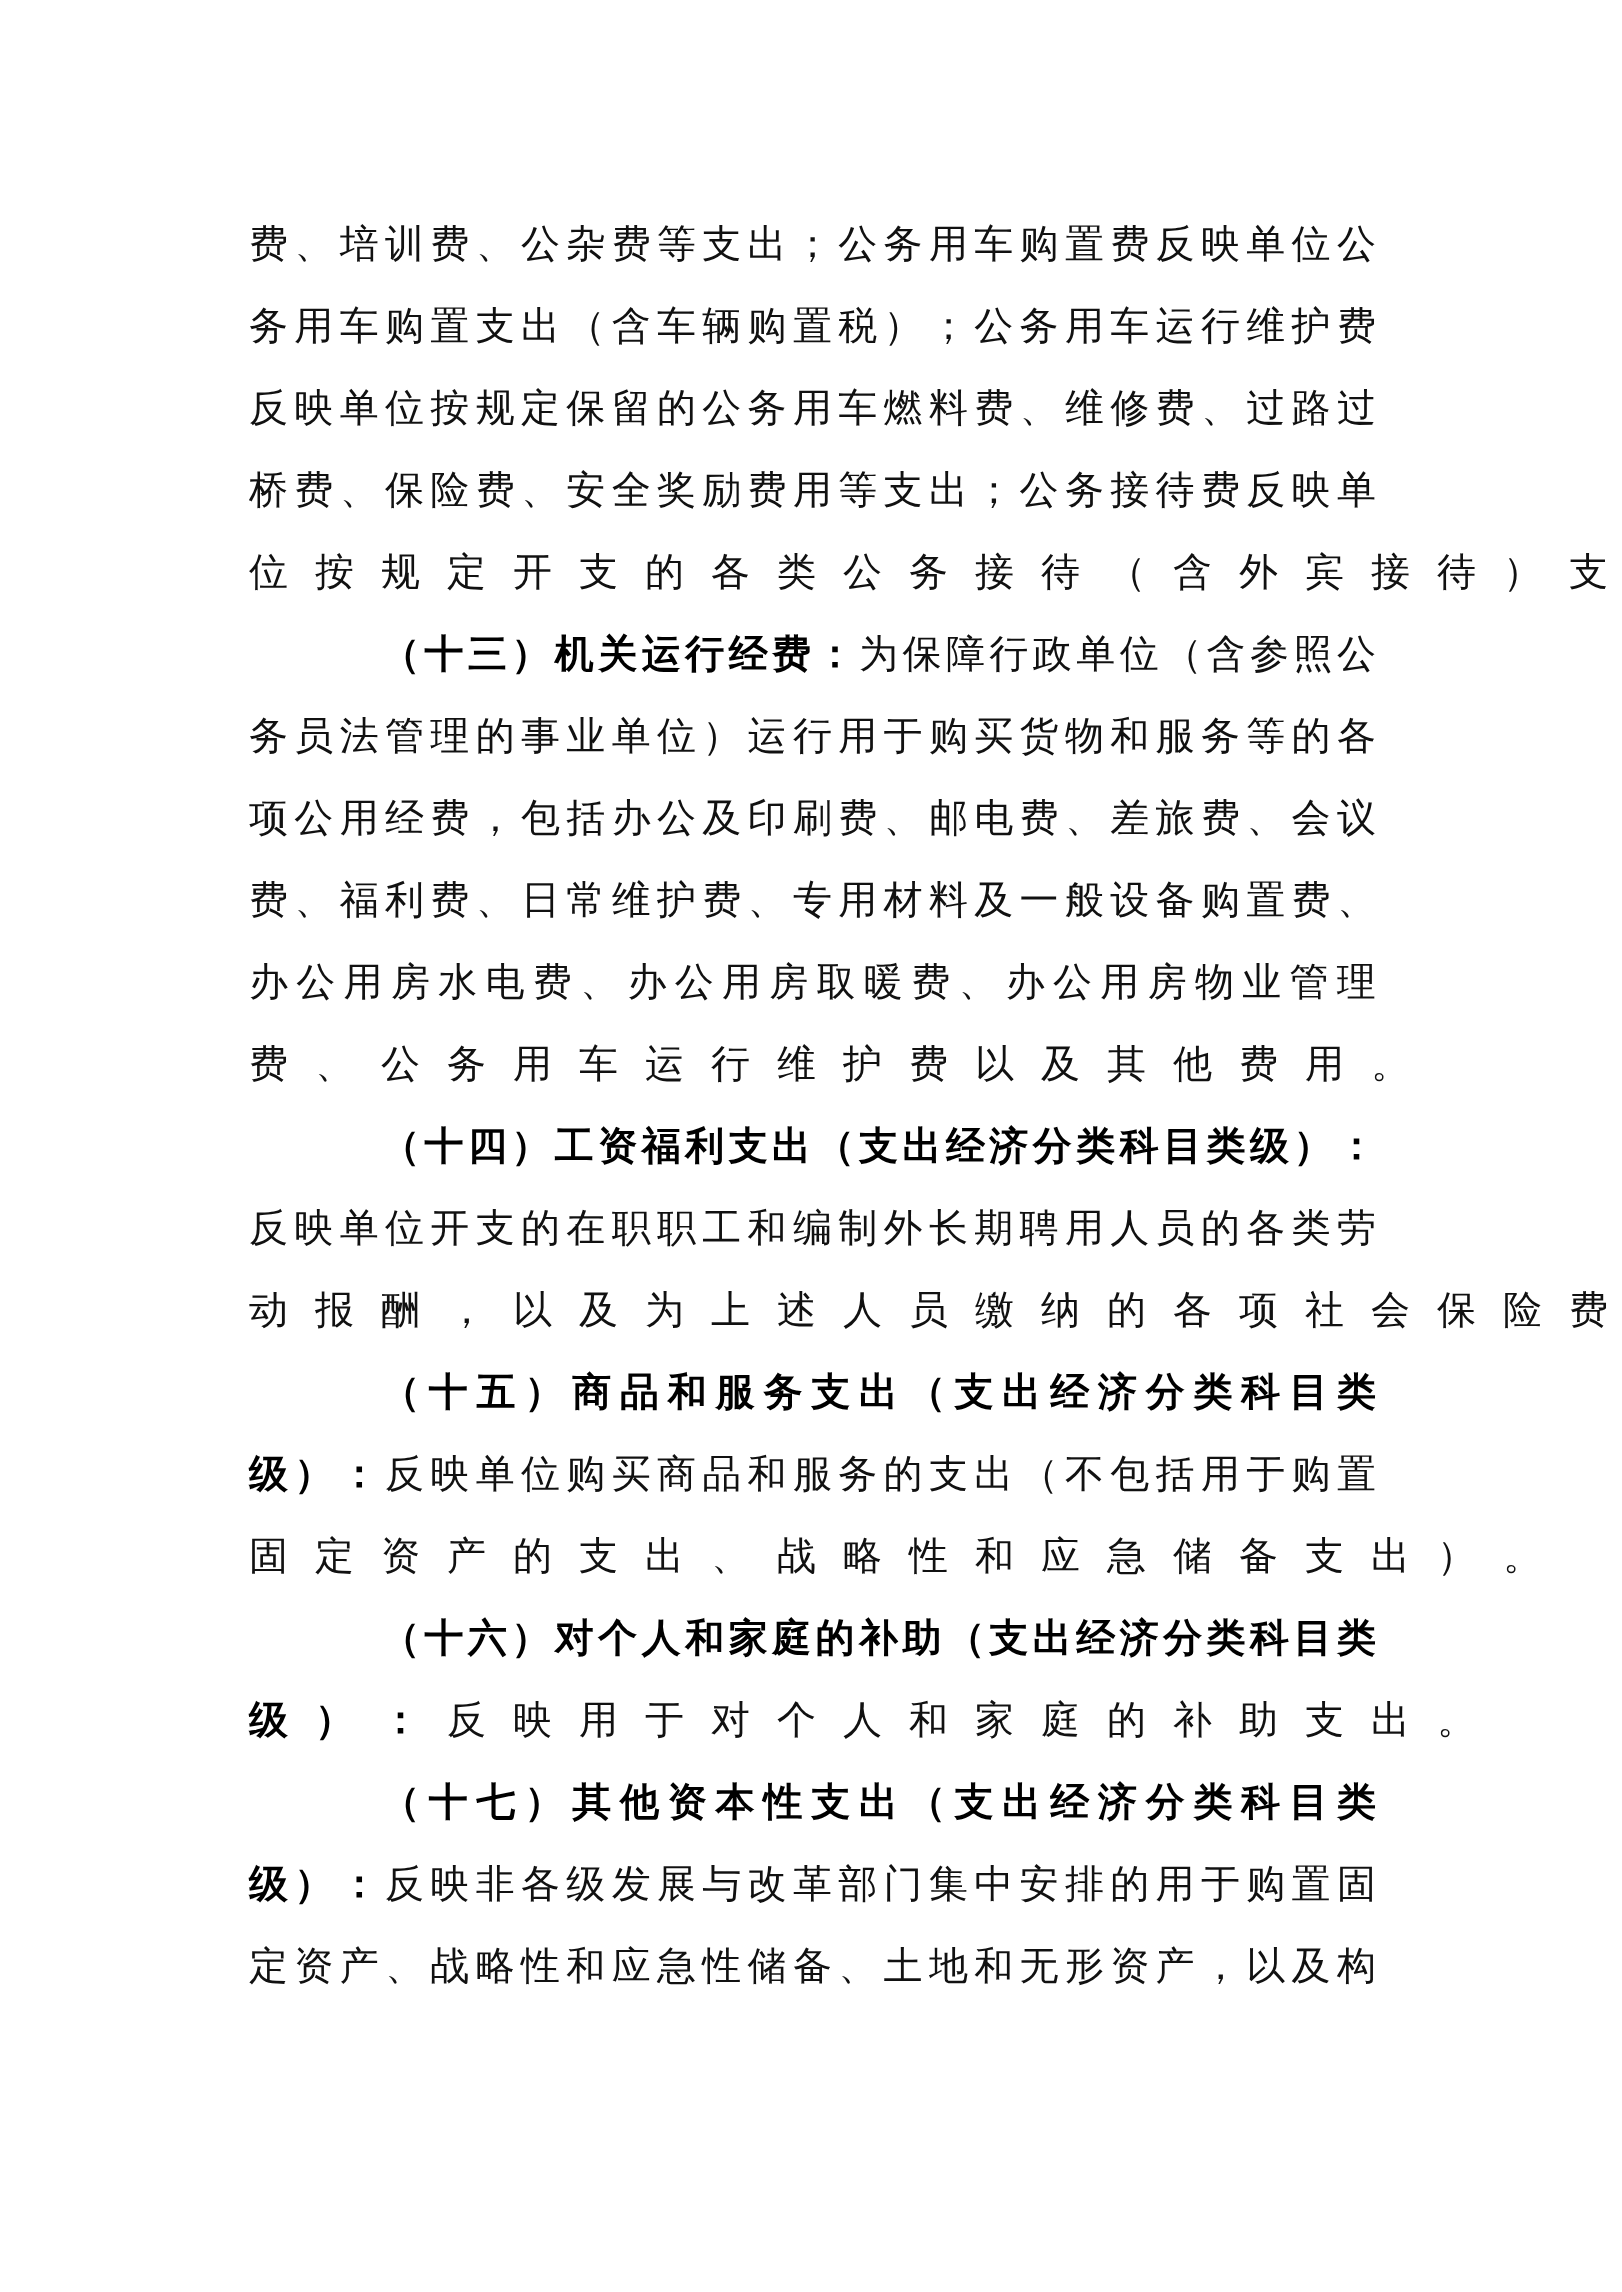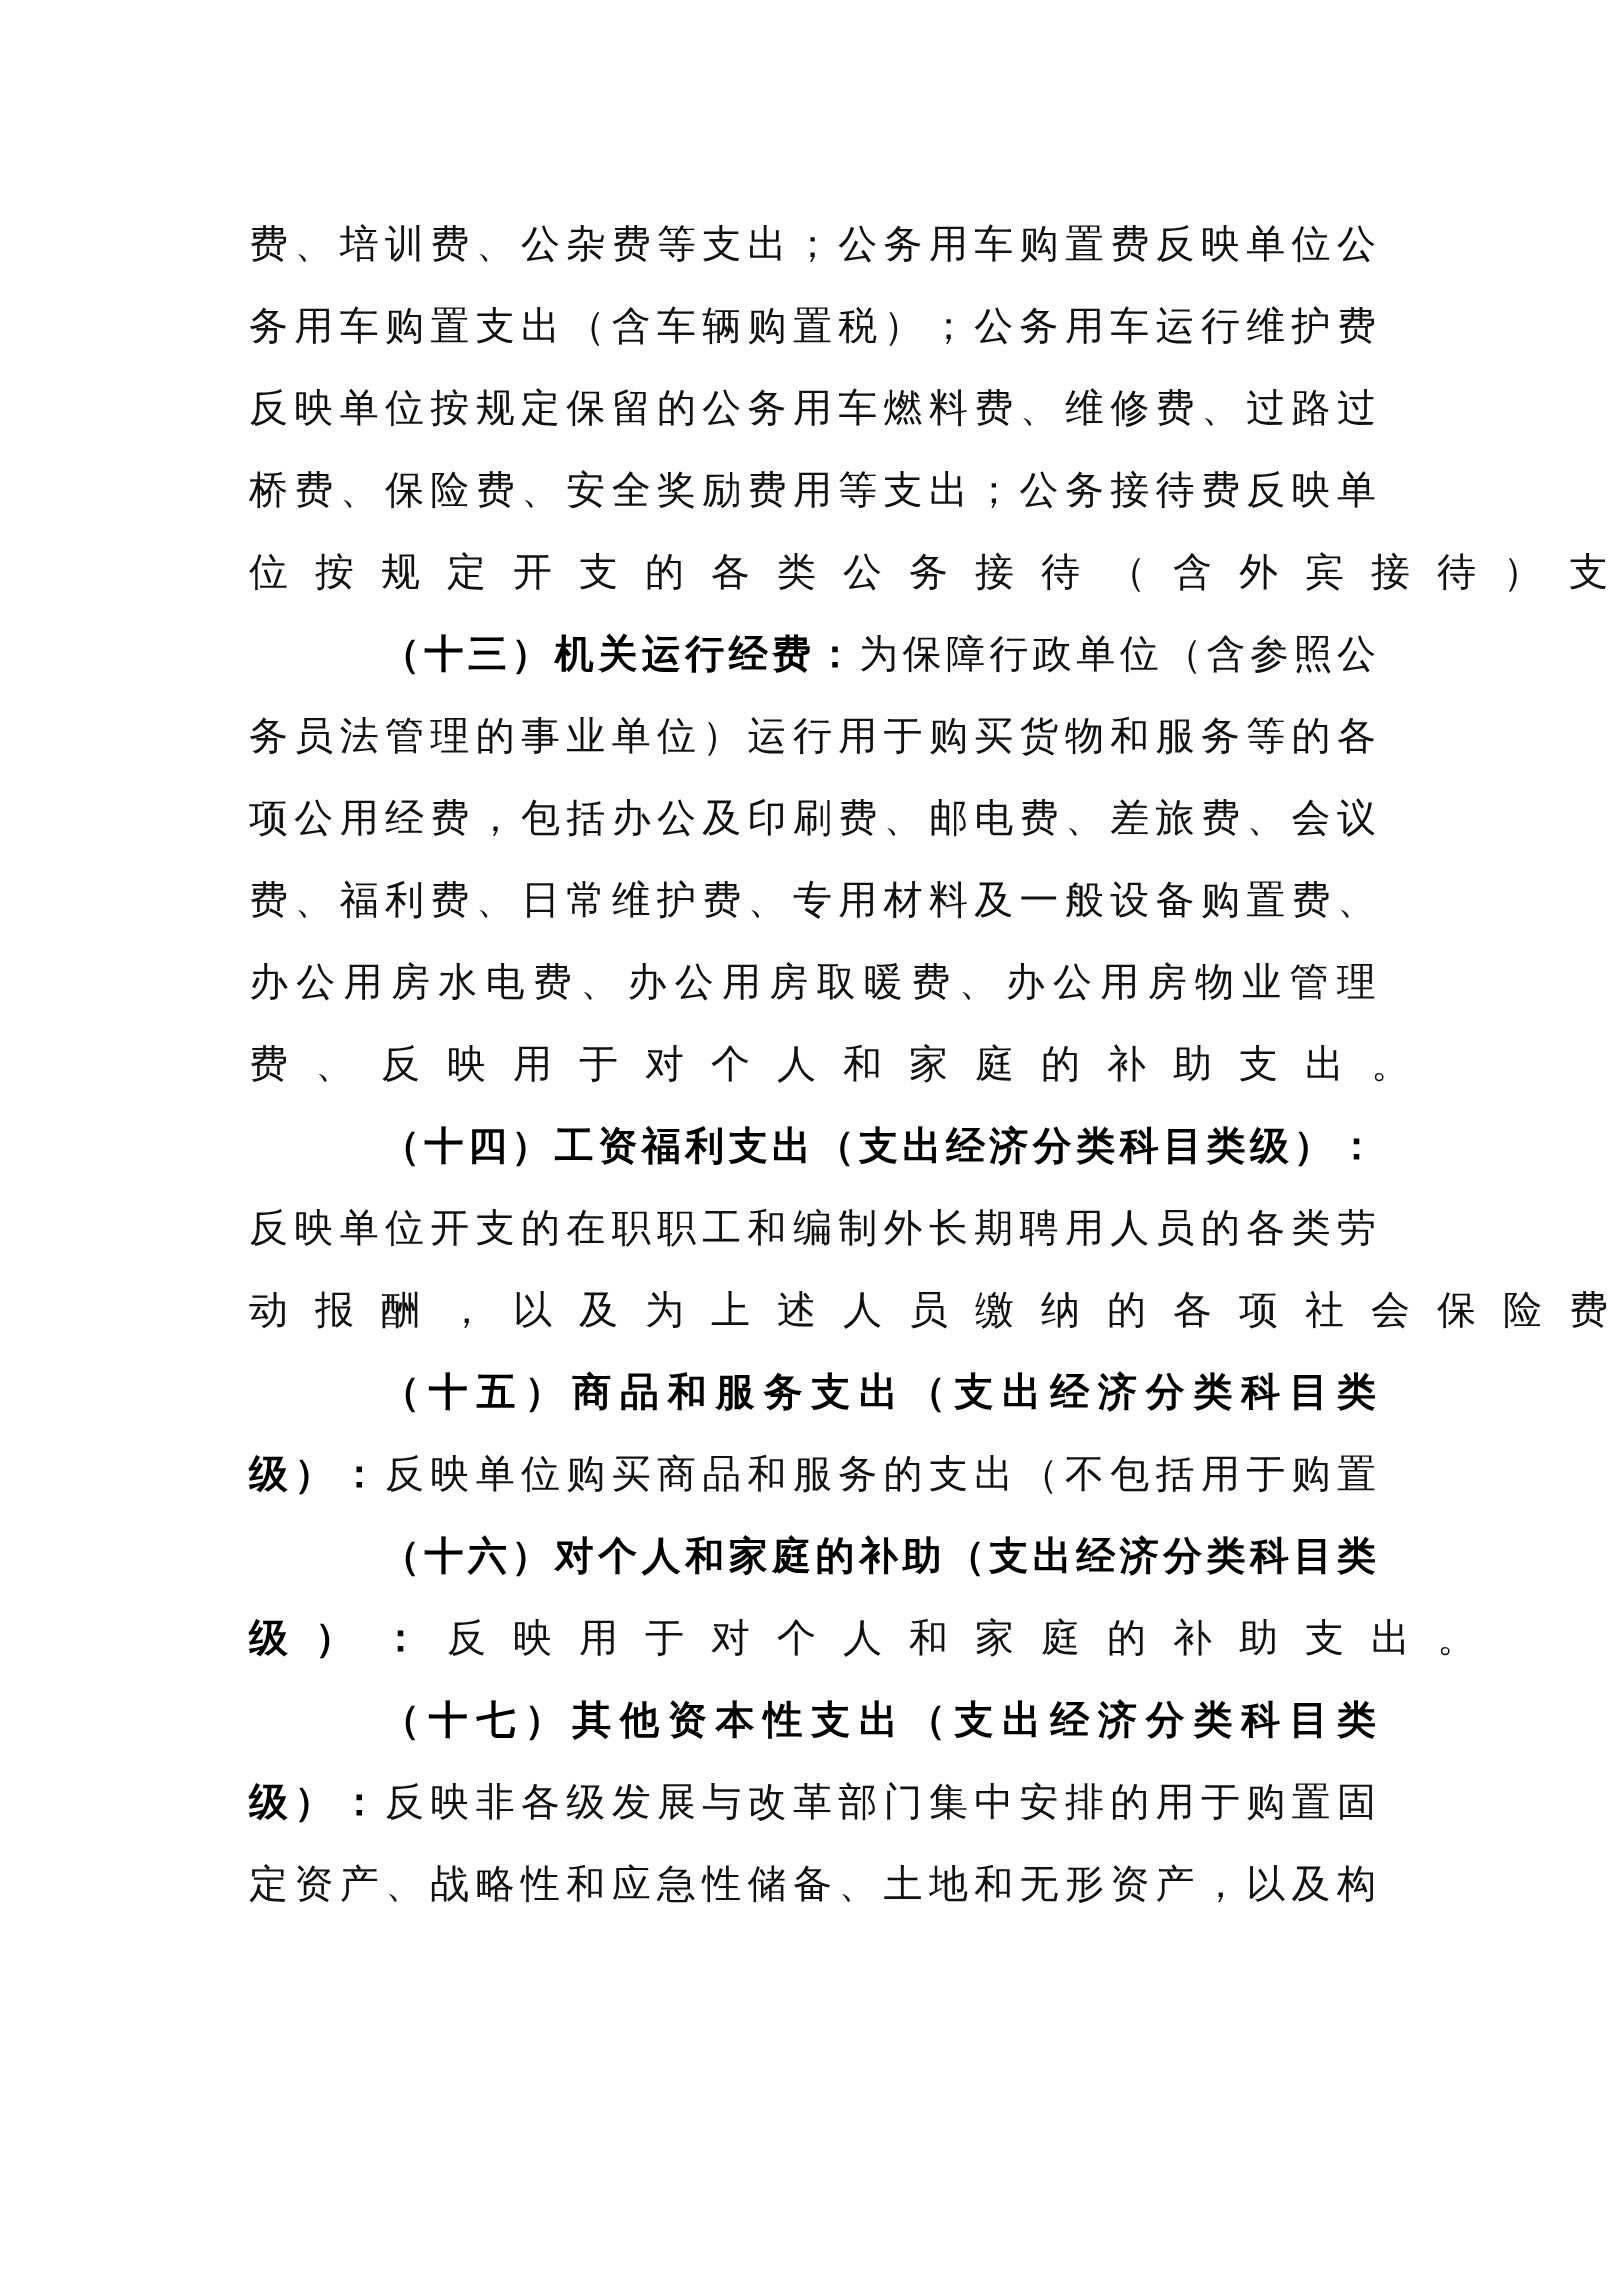--- a/index.html
+++ b/index.html
@@ -309,21 +309,21 @@
         <span class="ch seg regular">办</span>
         <span class="ch seg regular">公</span>
         <span class="ch seg regular">用</span>
         <span class="ch seg regular">房</span>
         <span class="ch seg regular">物</span>
         <span class="ch seg regular">业</span>
         <span class="ch seg regular">管</span>
         <span class="ch seg regular">理</span>
       </div>
       <div class="line start">
-        <span class="seg regular">费、反映用于对个人和家庭的补助支出。</span>
+        <span class="seg regular">费、公务用车运行维护费以及其他费用。</span>
       </div>
       <div class="line justify indent">
         <span class="ch seg bold">（</span>
         <span class="ch seg bold">十</span>
         <span class="ch seg bold">四</span>
         <span class="ch seg bold">）</span>
         <span class="ch seg bold">工</span>
         <span class="ch seg bold">资</span>
         <span class="ch seg bold">福</span>
         <span class="ch seg bold">利</span>
@@ -415,20 +415,23 @@
         <span class="ch seg regular">支</span>
         <span class="ch seg regular">出</span>
         <span class="ch seg regular">（</span>
         <span class="ch seg regular">不</span>
         <span class="ch seg regular">包</span>
         <span class="ch seg regular">括</span>
         <span class="ch seg regular">用</span>
         <span class="ch seg regular">于</span>
         <span class="ch seg regular">购</span>
         <span class="ch seg regular">置</span>
+      </div>
+      <div class="line start">
+        <span class="seg regular">固定资产的支出、战略性和应急储备支出）。</span>
       </div>
       <div class="line justify indent">
         <span class="ch seg bold">（</span>
         <span class="ch seg bold">十</span>
         <span class="ch seg bold">六</span>
         <span class="ch seg bold">）</span>
         <span class="ch seg bold">对</span>
         <span class="ch seg bold">个</span>
         <span class="ch seg bold">人</span>
         <span class="ch seg bold">和</span>

